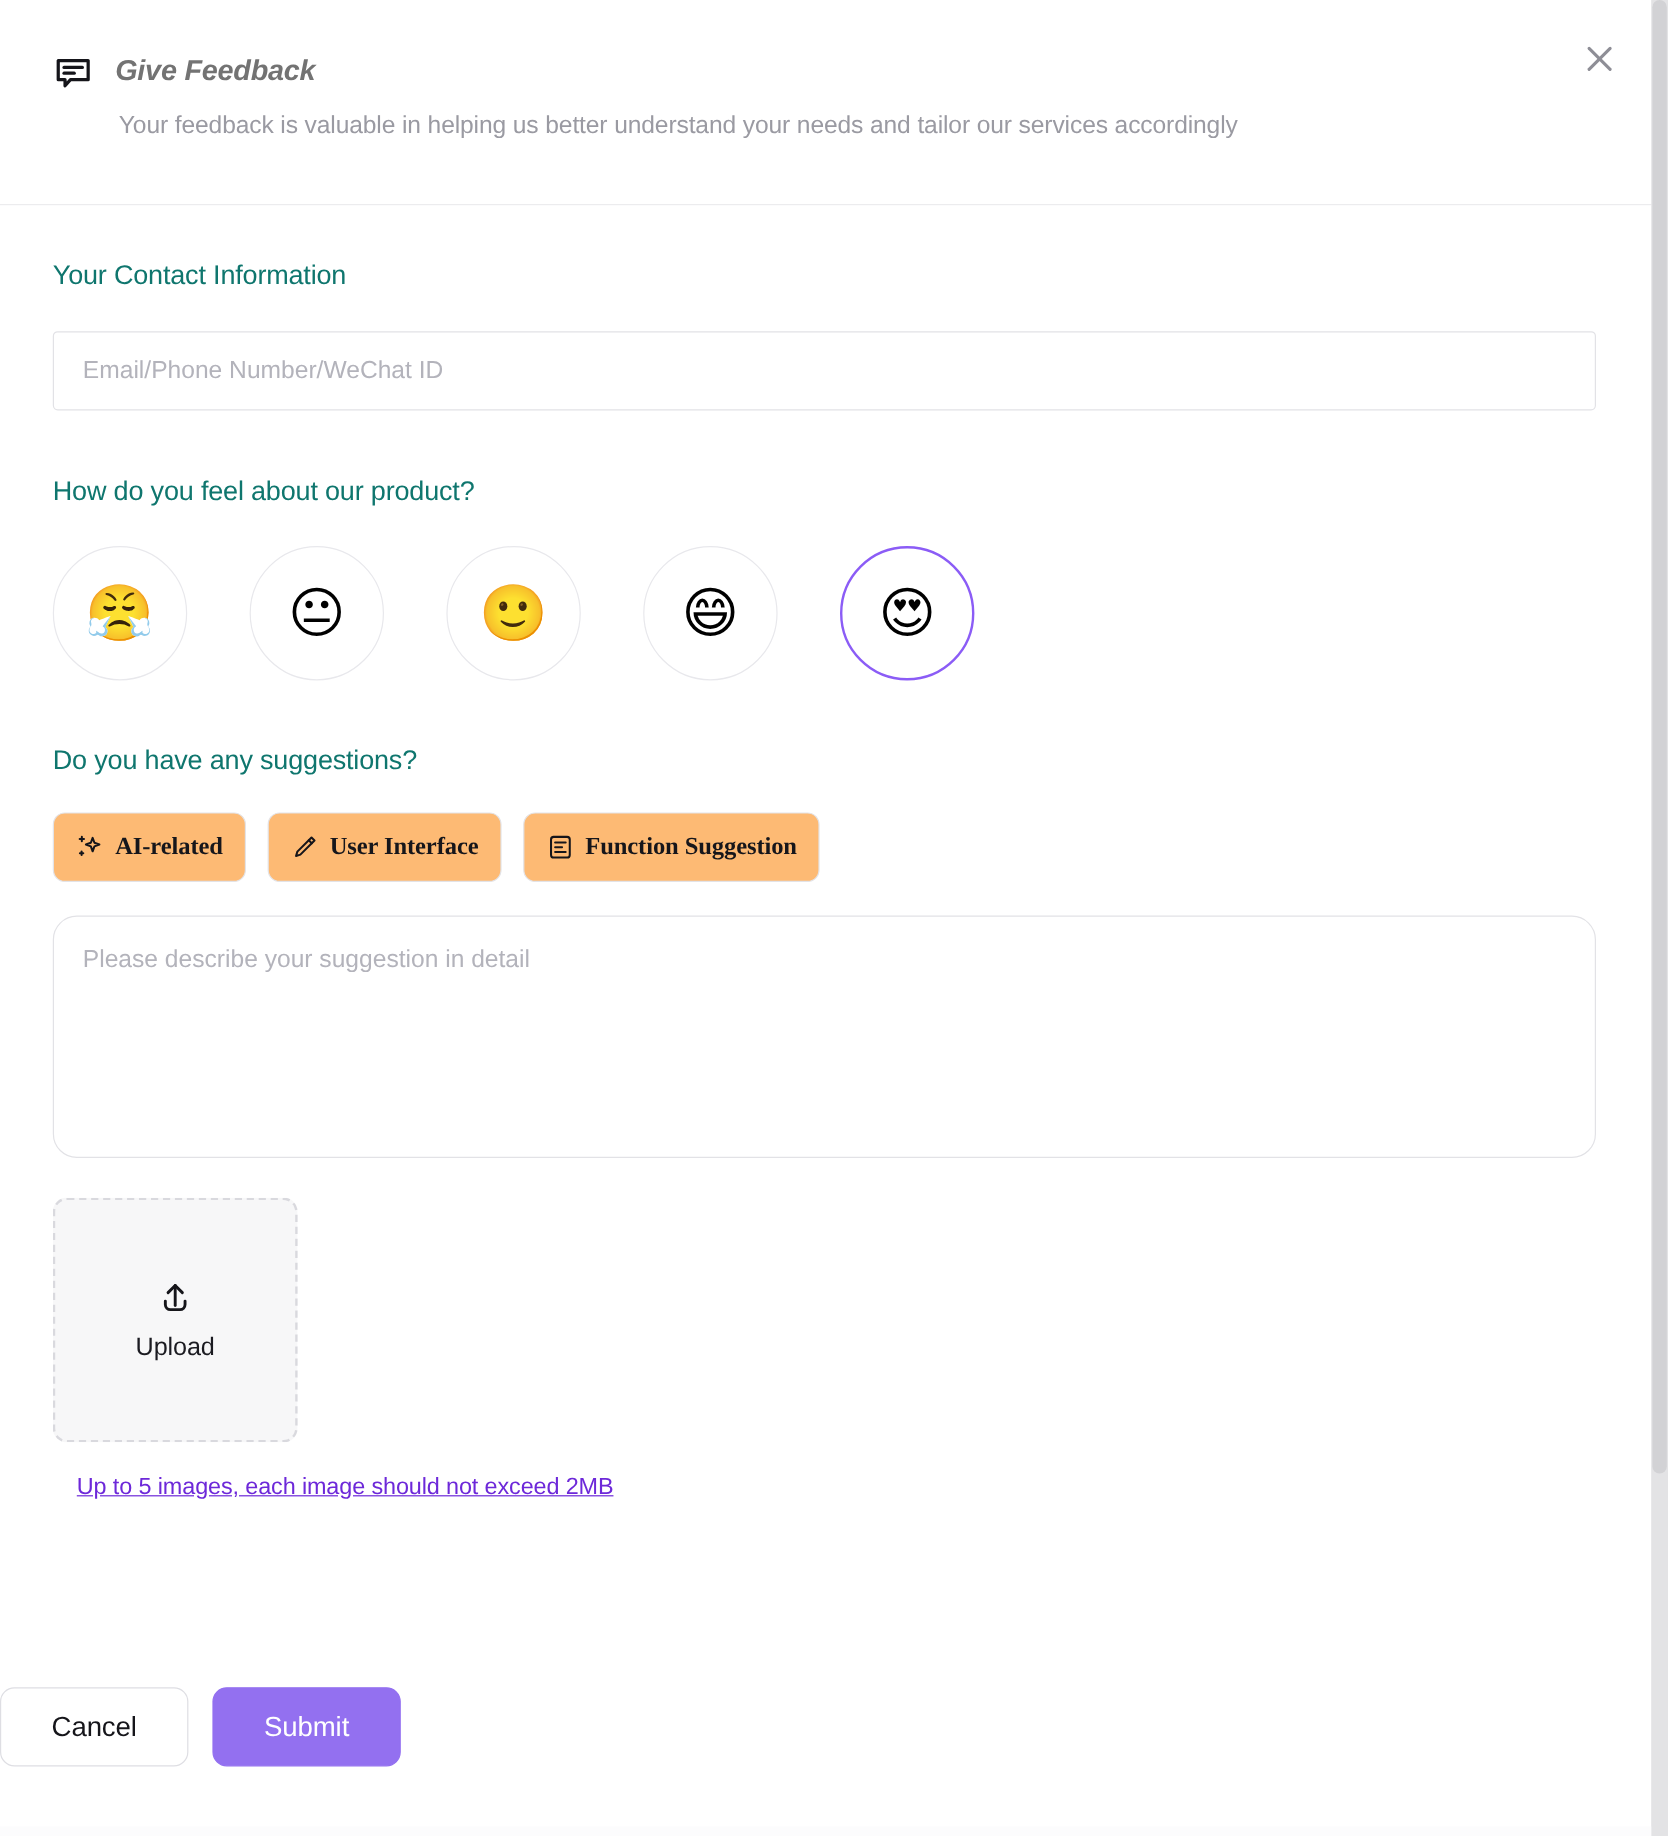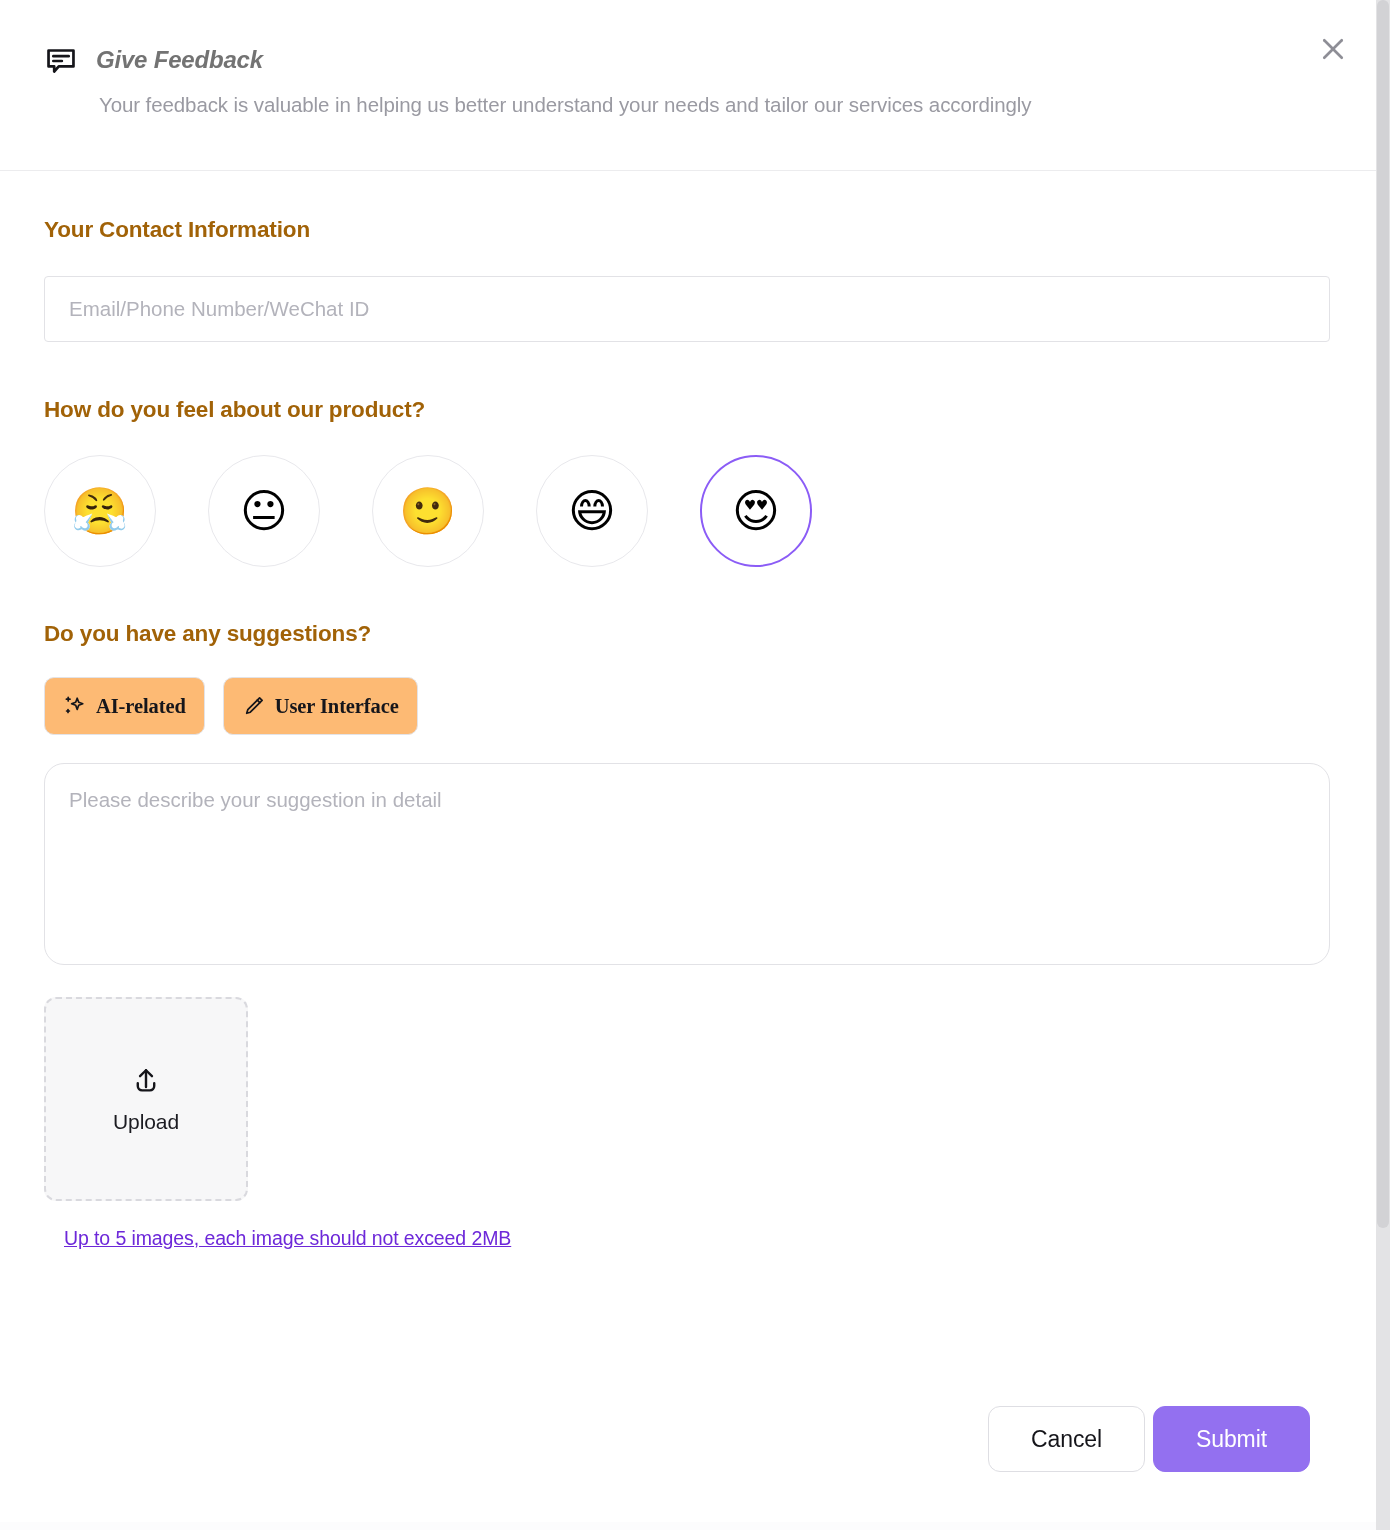--- a/index.html
+++ b/index.html
@@ -75,22 +75,22 @@
   
   .body {
     flex: 1 1 auto;
     padding: 0 44px;
     position: relative;
     overflow: hidden;
   }
 
   .section-label {
     font-size: 22.5px;
-    font-weight: bold;
-    color: #a16207;
+    font-weight: normal;
+    color: #0f766e;
     letter-spacing: -0.15px;
   }
 
   .contact-label { margin-top: 46px; }
 
   .text-input {
     margin-top: 33px;
     width: 1286px;
     height: 66px;
     border: 1px solid #e2e2e6;
@@ -206,22 +206,22 @@
     letter-spacing: -0.1px;
     text-decoration: underline;
   }
 
   
   .footer {
     flex: 0 0 auto;
     height: 148px;
     display: flex;
     align-items: center;
-    justify-content: flex-end;
-    gap: 8px;
+    justify-content: flex-start;
+    gap: 20px;
     padding: 0 80px 34px 0;
   }
   .btn {
     height: 66px;
     border-radius: 12px;
     font-family: "Liberation Sans", sans-serif;
     font-size: 23px;
     cursor: pointer;
     letter-spacing: -0.1px;
     padding: 0 36px;
@@ -338,20 +338,31 @@
       <button class="tag-btn">
         <span>
           <svg width="24" height="24" viewBox="0 0 24 24" fill="none" stroke="#15151a" stroke-width="1.7" stroke-linecap="round" stroke-linejoin="round">
             <path d="M17.6 3.9l2.5 2.5L8.3 18.2l-3.6 1.1 1.1-3.6z"></path>
             <line x1="15.3" y1="6.2" x2="17.8" y2="8.7"></line>
           </svg>
         </span>
         <span>User Interface</span>
       </button>
 
+      <button class="tag-btn">
+        <span>
+          <svg width="24" height="24" viewBox="0 0 24 24" fill="none" stroke="#15151a" stroke-width="1.7" stroke-linecap="round" stroke-linejoin="round">
+            <rect x="4.2" y="3.4" width="15.6" height="17.2" rx="2.2"></rect>
+            <line x1="7.6" y1="8.0" x2="16.4" y2="8.0"></line>
+            <line x1="7.6" y1="12.0" x2="13.4" y2="12.0"></line>
+            <line x1="7.6" y1="16.0" x2="16.4" y2="16.0"></line>
+          </svg>
+        </span>
+        <span>Function Suggestion</span>
+      </button>
     </div>
 
     <textarea class="suggest-textarea" placeholder="Please describe your suggestion in detail" style=""></textarea>
 
     <div class="upload-box">
       <span>
         <svg class="upload-icon" width="34" height="34" viewBox="0 0 24 24" fill="none" stroke="#15151a" stroke-width="1.7" stroke-linecap="round" stroke-linejoin="round">
           <path d="M12 16.2V4.4"></path>
           <path d="M7.8 8.6L12 4.4l4.2 4.2"></path>
           <path d="M6.2 13.6v2.0a3 3 0 0 0 3 3h5.6a3 3 0 0 0 3-3v-2.0"></path>

